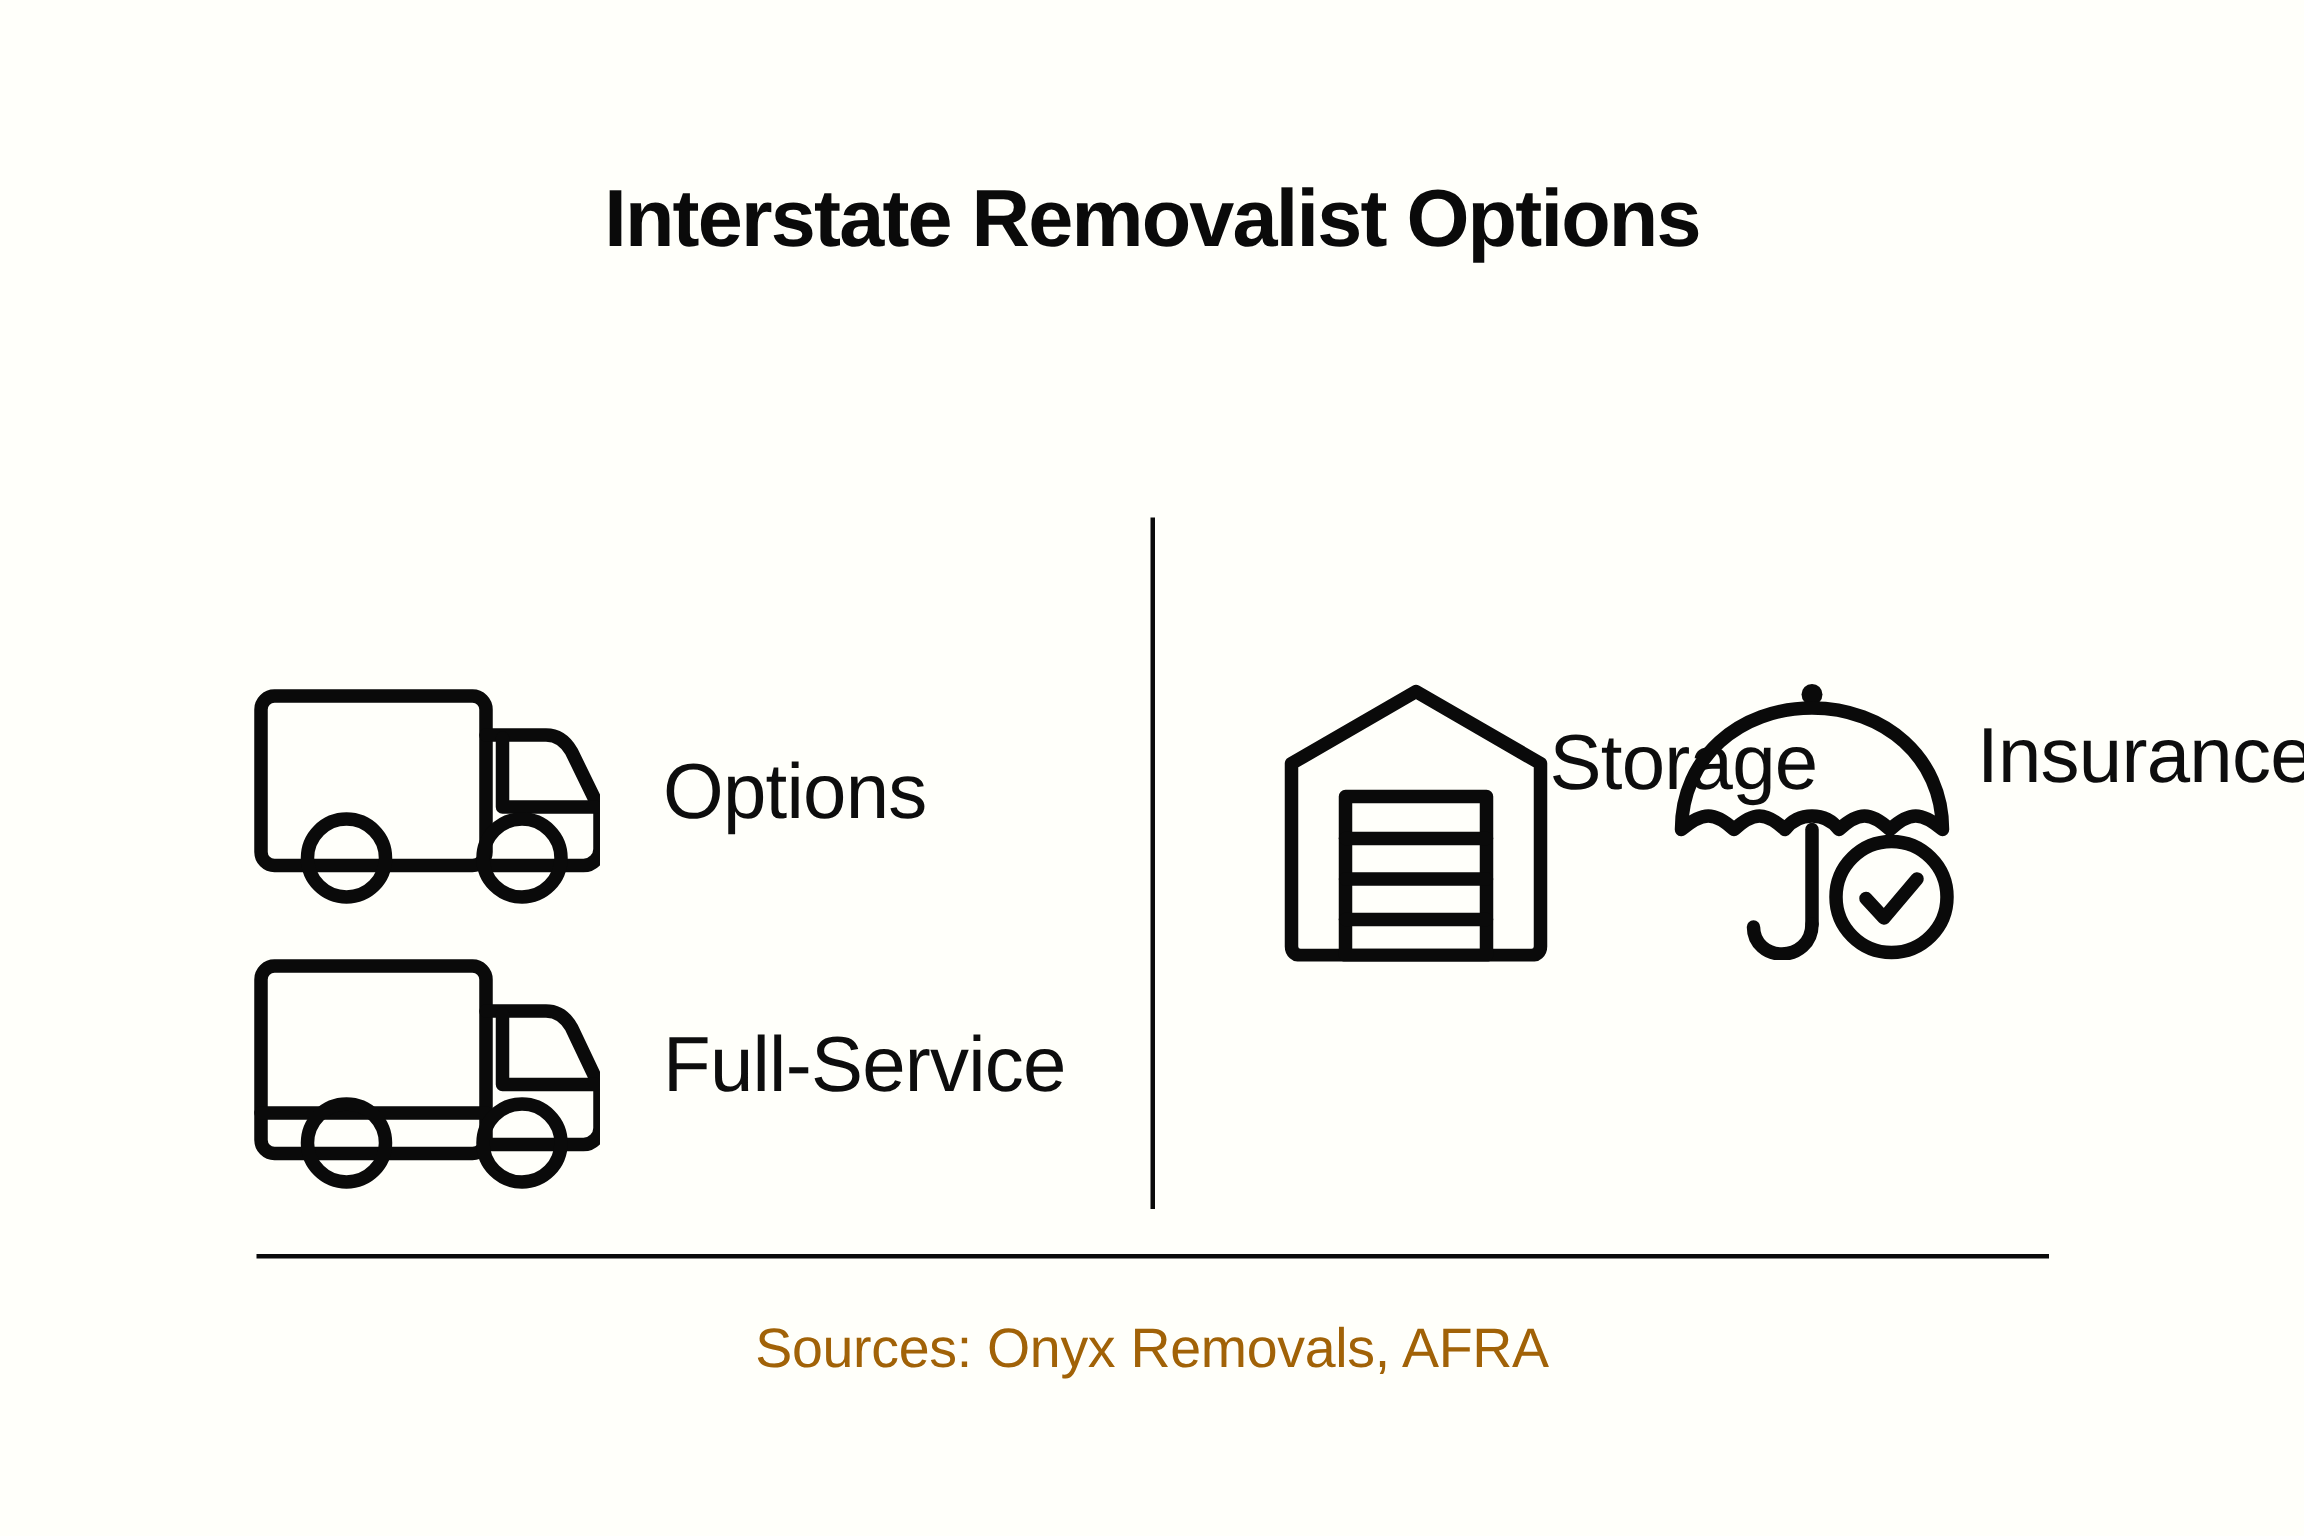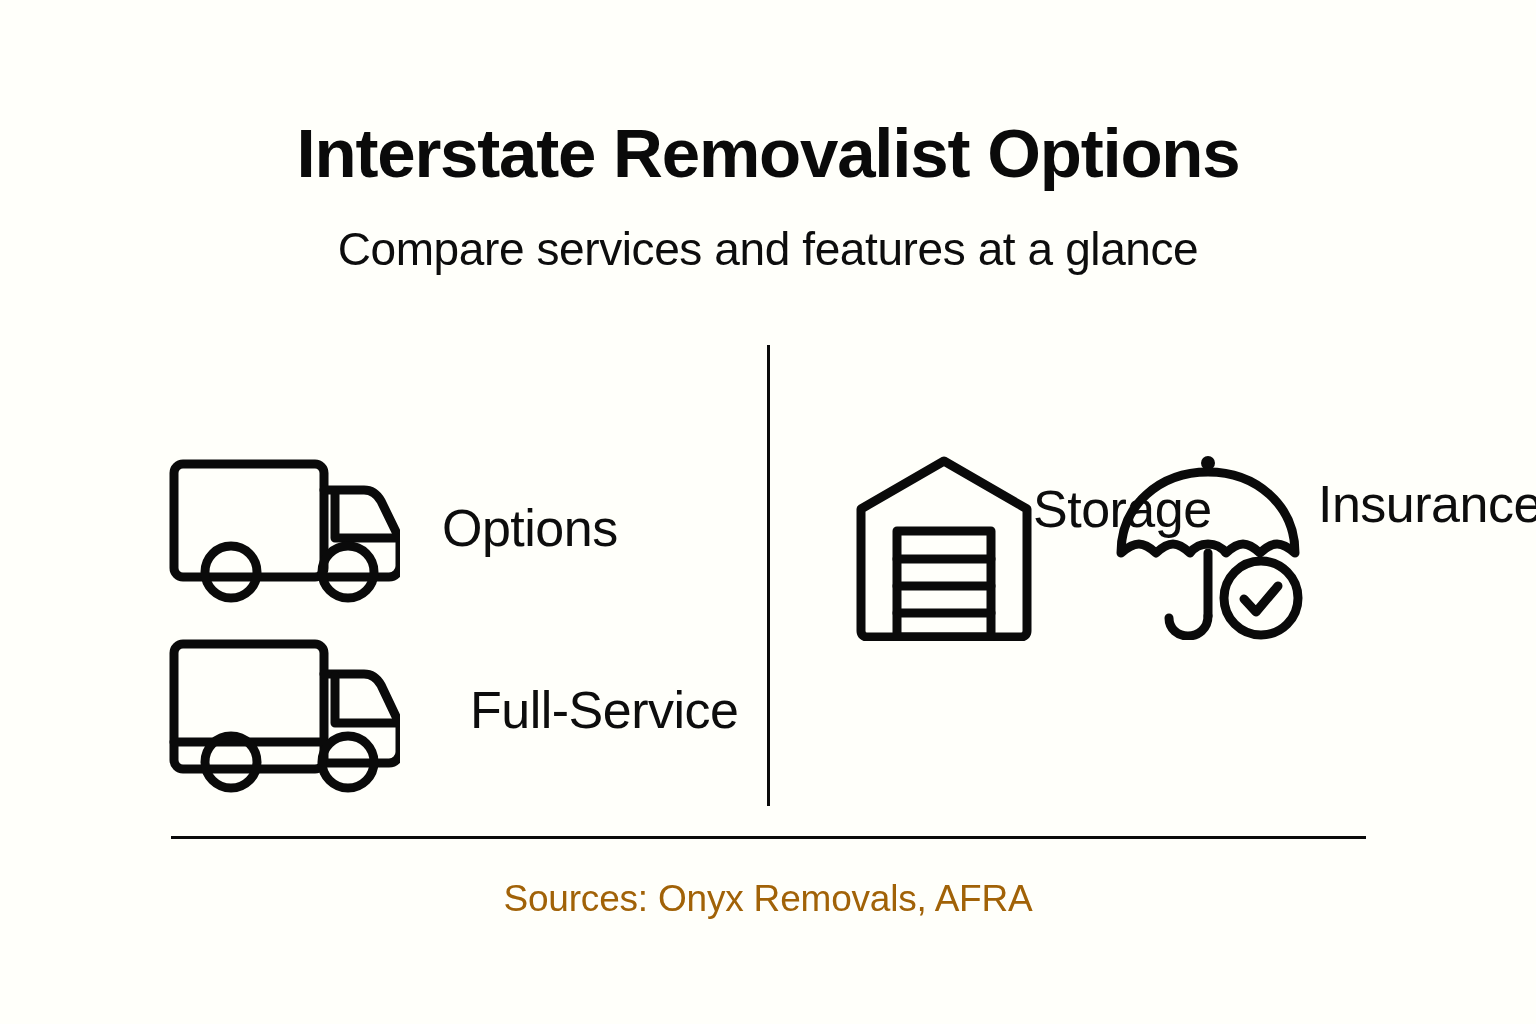--- a/index.html
+++ b/index.html
@@ -20,21 +20,21 @@
     height: 1024px;
   }
 
   
   .title {
     position: absolute;
     left: 0;
     top: 119px;
     width: 1536px;
     text-align: center;
-    font-size: 69px;
+    font-size: 54px;
     font-weight: 700;
     letter-spacing: -1.2px;
     line-height: 1;
     color: #0a0a0a;
   }
   .subtitle {
     position: absolute;
     left: 0;
     top: 226px;
     width: 1536px;
@@ -77,21 +77,21 @@
     background: #0a0a0a;
   }
 
   
   .svc-row {
     position: absolute;
     display: flex;
     align-items: center;
   }
   #svc-row-economy { left: 168px; top: 452px; }
-  #svc-row-full    { left: 168px; top: 634px; gap: 28px; }
+  #svc-row-full    { left: 168px; top: 634px; }
 
   .svc-icon {
     width: 232px;
     height: 152px;
     flex: 0 0 auto;
   }
   .svc-label {
     font-size: 52px;
     font-weight: 400;
     letter-spacing: -0.5px;
@@ -144,21 +144,20 @@
   }
 
   svg { display: block; }
 </style>
 </head>
 <body>
 
 <div class="canvas">
 
   <div class="title">Interstate Removalist Options</div>
-  <div class="subtitle">Compare services and features at a glance</div>
 
 
   <div class="v-divider"></div>
 
   <div class="svc-row" id="svc-row-economy">
     <span class="svc-icon">
       <svg viewBox="0 0 232 152" width="232" height="152" fill="none" stroke="#0a0a0a" stroke-width="9" stroke-linecap="round" stroke-linejoin="round">
 
         <rect x="6" y="12" width="150" height="113" rx="9" ry="9"></rect>
 

